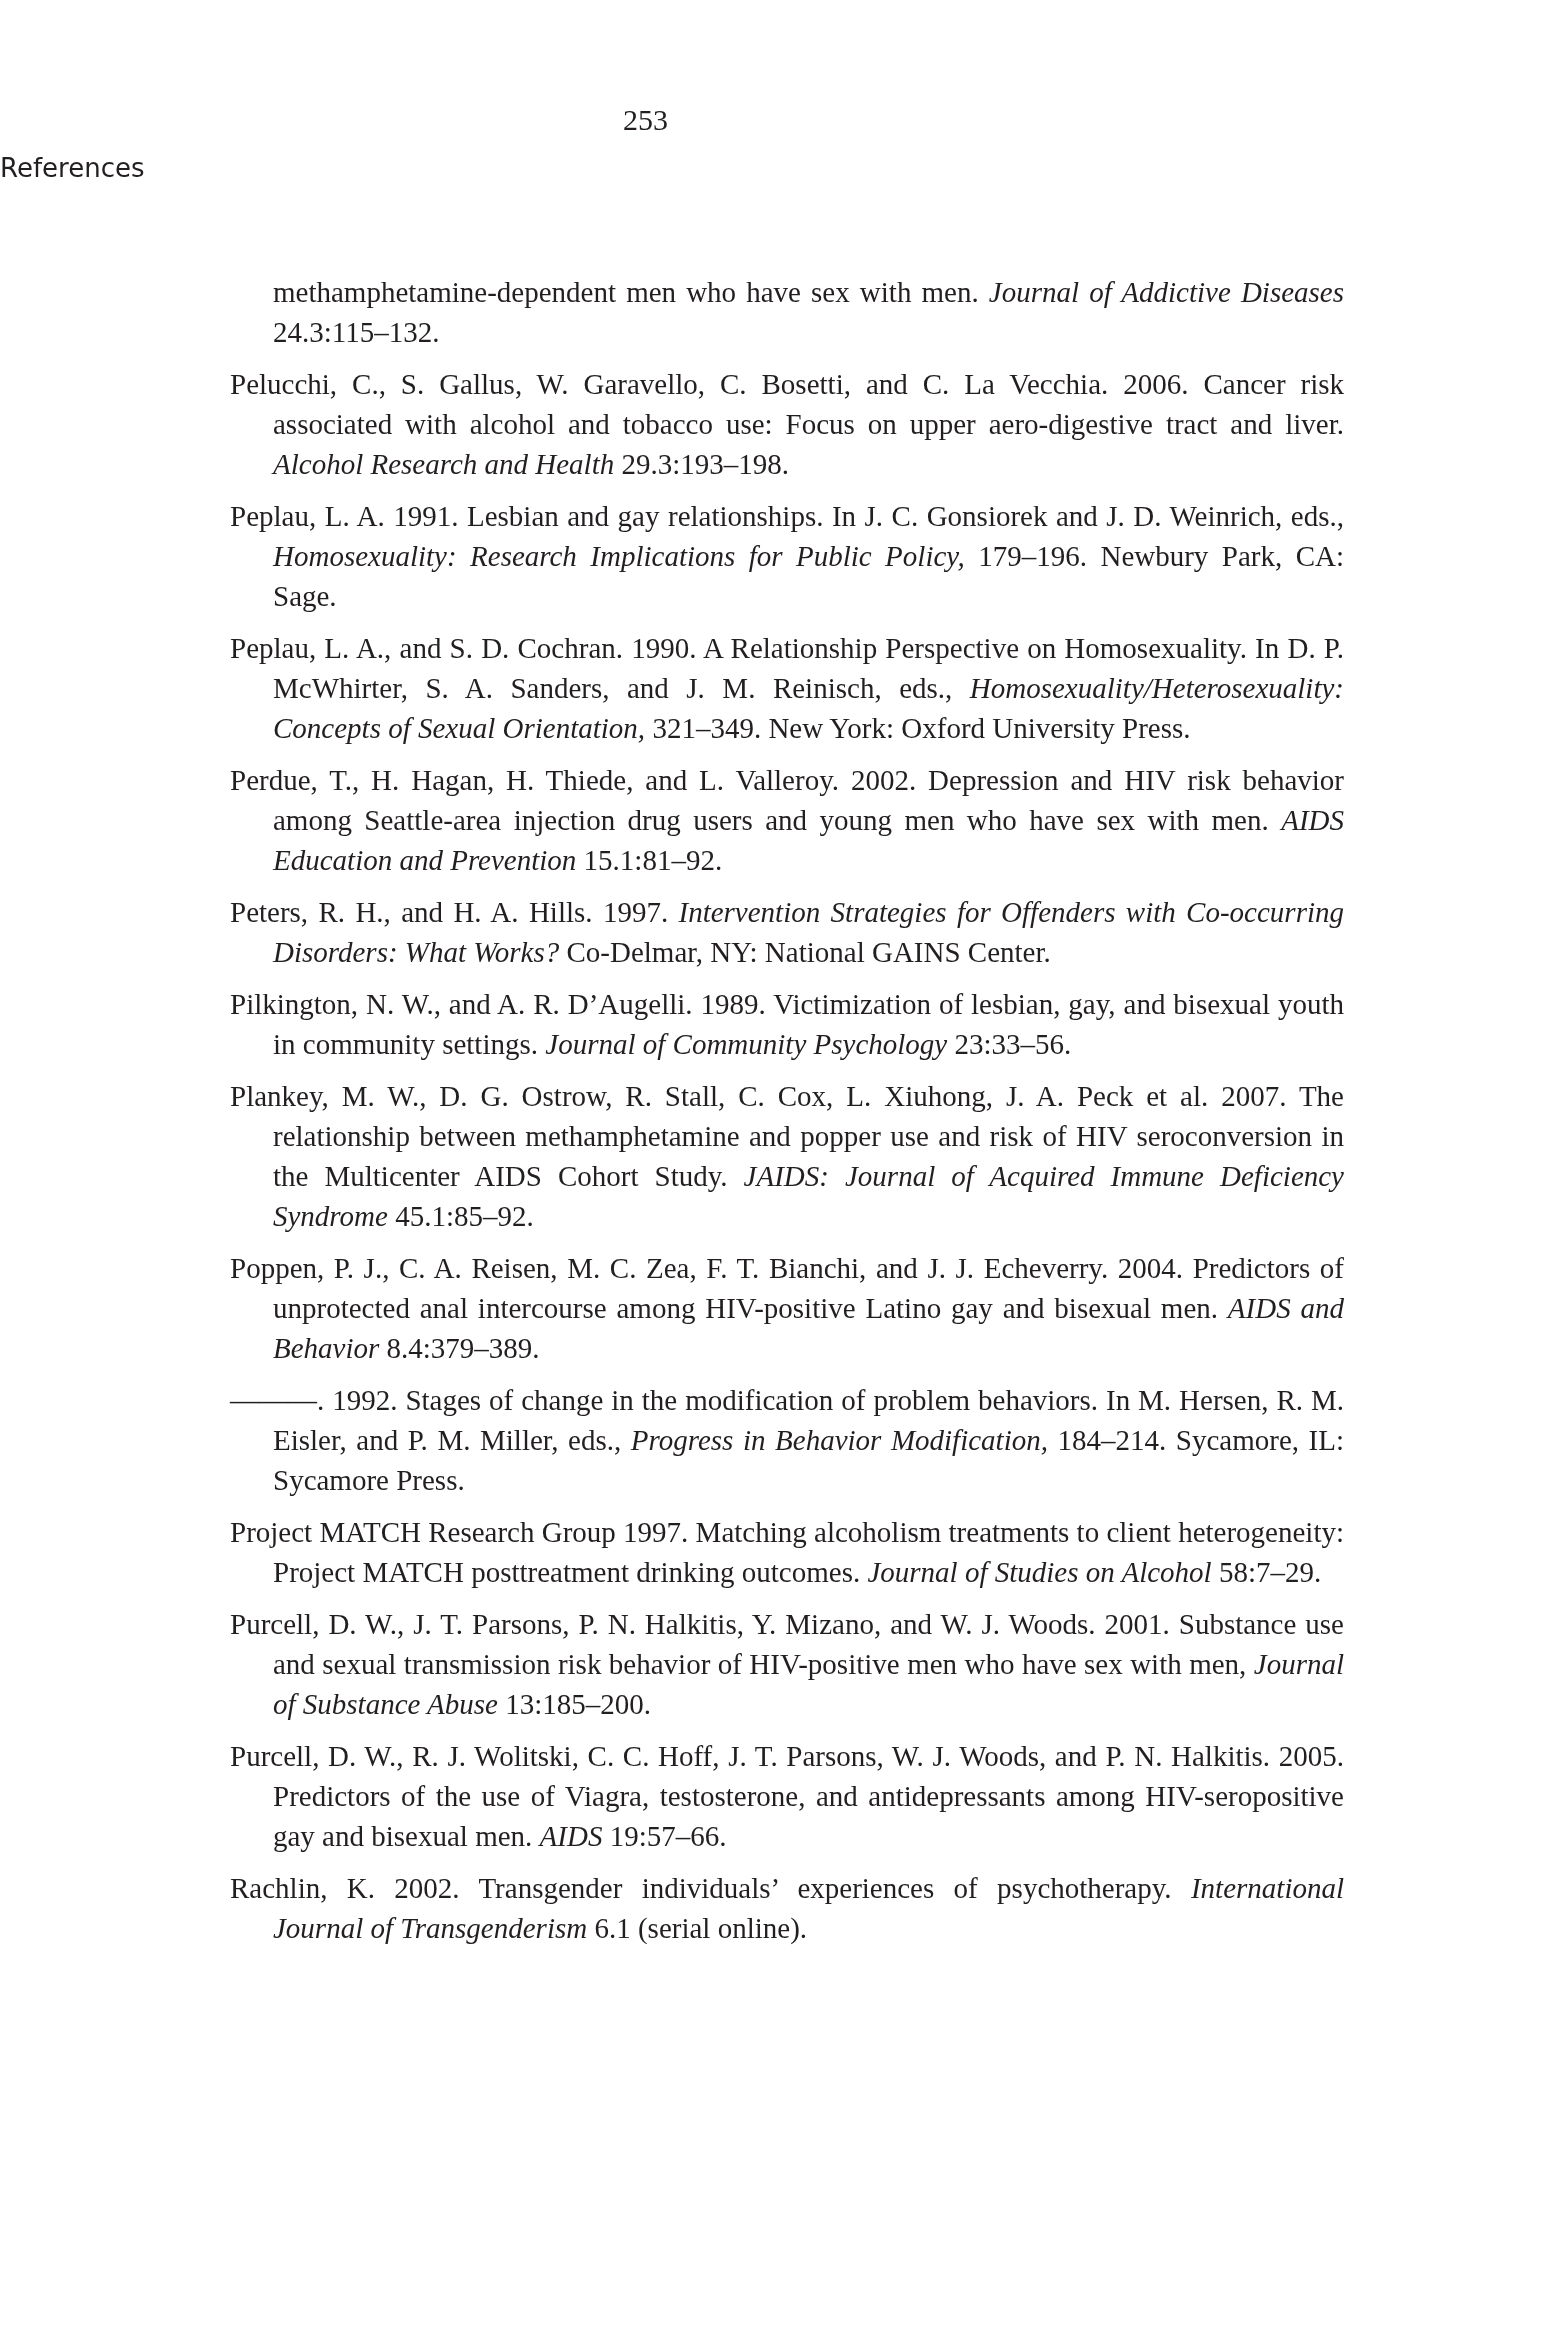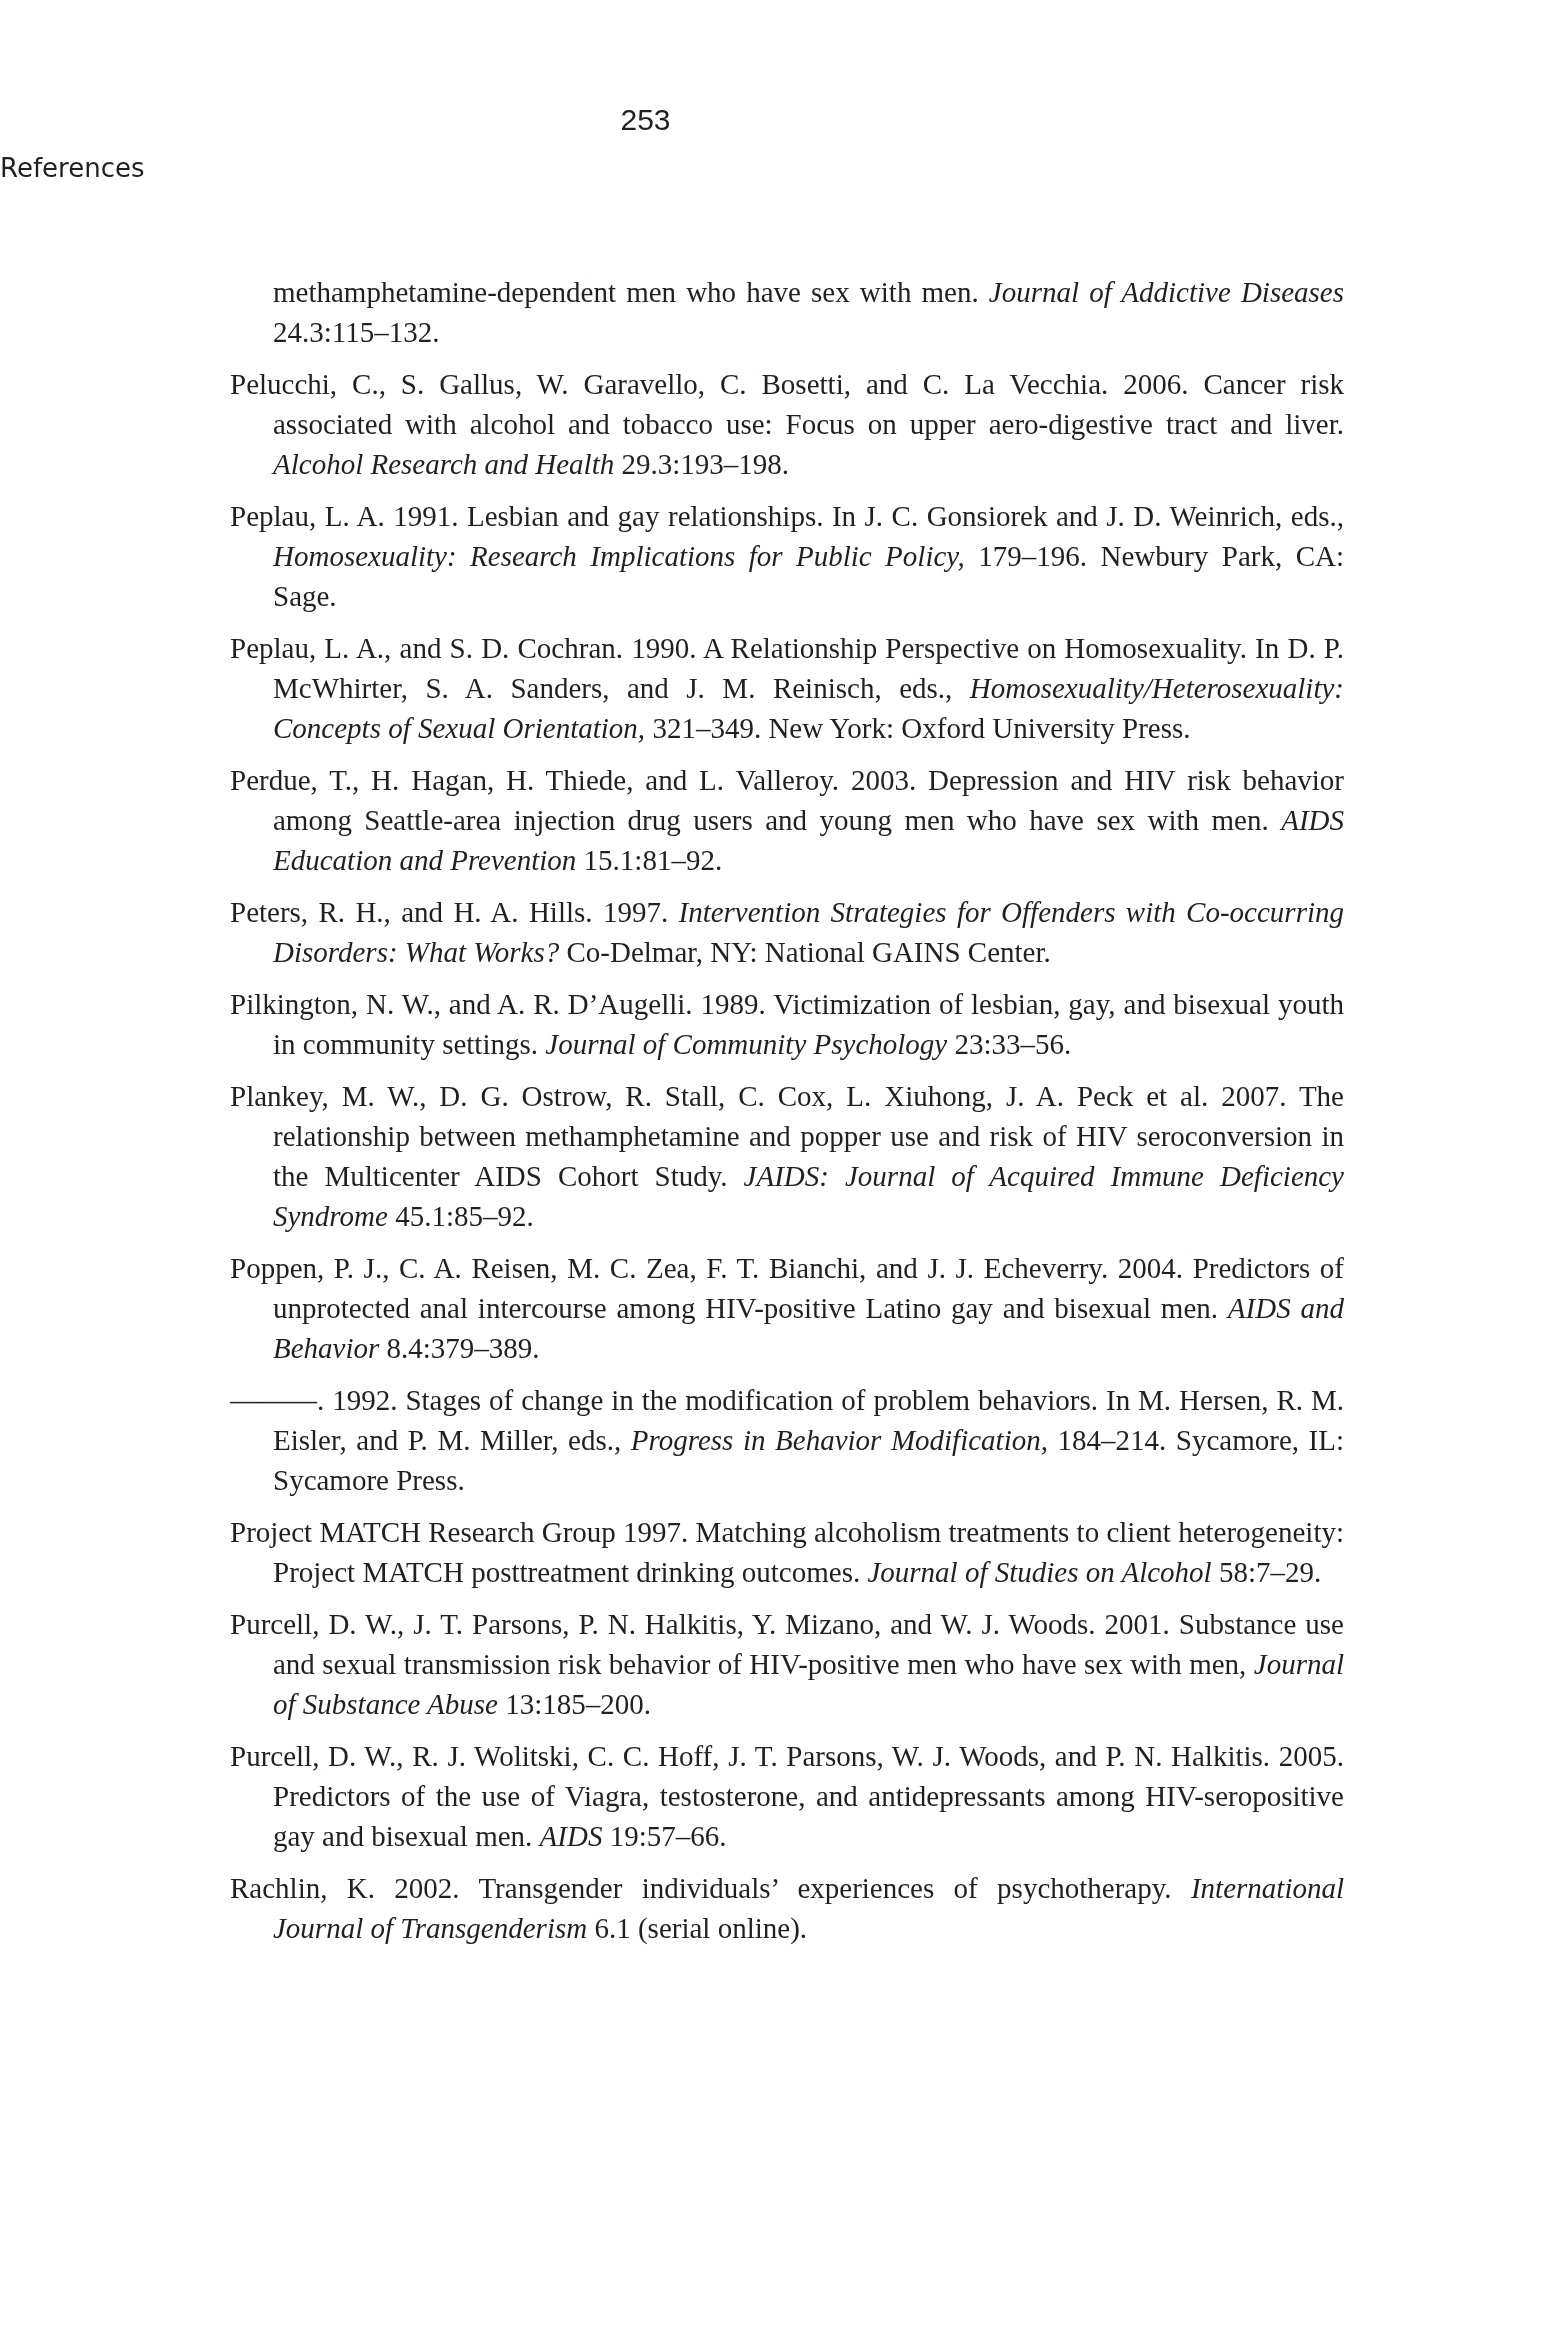--- a/index.html
+++ b/index.html
@@ -1,19 +1,19 @@
 <!DOCTYPE html>
 <html><head>
 <meta charset="utf-8">
 <style>
   html, body { margin: 0; padding: 0; background: #ffffff; }
   body { width: 1561px; height: 2341px; position: relative; overflow: hidden; }
   .page-number {
     position: absolute; top: 103px; left: 0; width: 1291px; text-align: center;
-    font-family: Liberation Sans, sans-serif; font-size: 30px; color: #231f20;
+    font-family: Liberation Serif, serif; font-size: 30px; color: #231f20;
   }
   .running-head {
     position: absolute; top: 153px; left: 0; width: 1561px; text-align: left;
     font-family: "DejaVu Sans", "Liberation Sans", sans-serif; font-size: 26px; color: #231f20;
   }
   .refs {
     position: absolute; top: 260px; left: 218px; width: 1138px;
     font-family: "Liberation Serif", "DejaVu Serif", serif; font-size: 29px;
     line-height: 40px; color: #231f20; text-align: justify;
   }
@@ -25,21 +25,21 @@
 <body>
 
 <div class="page-number">253</div>
 <div class="running-head">References</div>
 
 <div class="refs" id="refs">
     <p class="entry continued"><span class="seg">methamphetamine-dependent men who have sex with men. </span><span class="seg-i">Journal of Addictive Diseases</span><span class="seg"> 24.3:115–132.</span></p>
     <p class="entry"><span class="seg">Pelucchi, C., S. Gallus, W. Garavello, C. Bosetti, and C. La Vecchia. 2006. Cancer risk associated with alcohol and tobacco use: Focus on upper aero-digestive tract and liver. </span><span class="seg-i">Alcohol Research and Health</span><span class="seg"> 29.3:193–198.</span></p>
     <p class="entry"><span class="seg">Peplau, L. A. 1991. Lesbian and gay relationships. In J. C. Gonsiorek and J. D. Weinrich, eds., </span><span class="seg-i">Homosexuality: Research Implications for Public Policy,</span><span class="seg"> 179–196. Newbury Park, CA: Sage.</span></p>
     <p class="entry"><span class="seg">Peplau, L. A., and S. D. Cochran. 1990. A Relationship Perspective on Homosexuality. In D. P. McWhirter, S. A. Sanders, and J. M. Reinisch, eds., </span><span class="seg-i">Homosexuality/Heterosexuality: Concepts of Sexual Orientation,</span><span class="seg"> 321–349. New York: Oxford University Press.</span></p>
-    <p class="entry"><span class="seg">Perdue, T., H. Hagan, H. Thiede, and L. Valleroy. 2003. Depression and HIV risk behavior among Seattle-area injection drug users and young men who have sex with men. </span><span class="seg-i">AIDS Education and Prevention</span><span class="seg"> 15.1:81–92.</span></p>
+    <p class="entry"><span class="seg">Perdue, T., H. Hagan, H. Thiede, and L. Valleroy. 2002. Depression and HIV risk behavior among Seattle-area injection drug users and young men who have sex with men. </span><span class="seg-i">AIDS Education and Prevention</span><span class="seg"> 15.1:81–92.</span></p>
     <p class="entry"><span class="seg">Peters, R. H., and H. A. Hills. 1997. </span><span class="seg-i">Intervention Strategies for Offenders with Co-occurring Disorders: What Works?</span><span class="seg"> Co-Delmar, NY: National GAINS Center.</span></p>
     <p class="entry"><span class="seg">Pilkington, N. W., and A. R. D’Augelli. 1989. Victimization of lesbian, gay, and bisexual youth in community settings. </span><span class="seg-i">Journal of Community Psychology</span><span class="seg"> 23:33–56.</span></p>
     <p class="entry"><span class="seg">Plankey, M. W., D. G. Ostrow, R. Stall, C. Cox, L. Xiuhong, J. A. Peck et al. 2007. The relationship between methamphetamine and popper use and risk of HIV seroconversion in the Multicenter AIDS Cohort Study. </span><span class="seg-i">JAIDS: Journal of Acquired Immune Deficiency Syndrome</span><span class="seg"> 45.1:85–92.</span></p>
     <p class="entry"><span class="seg">Poppen, P. J., C. A. Reisen, M. C. Zea, F. T. Bianchi, and J. J. Echeverry. 2004. Predictors of unprotected anal intercourse among HIV-positive Latino gay and bisexual men. </span><span class="seg-i">AIDS and Behavior</span><span class="seg"> 8.4:379–389.</span></p>
     <p class="entry"><span class="seg">———. 1992. Stages of change in the modification of problem behaviors. In M. Hersen, R. M. Eisler, and P. M. Miller, eds., </span><span class="seg-i">Progress in Behavior Modification,</span><span class="seg"> 184–214. Sycamore, IL: Sycamore Press.</span></p>
     <p class="entry"><span class="seg">Project MATCH Research Group 1997. Matching alcoholism treatments to client heterogeneity: Project MATCH posttreatment drinking outcomes. </span><span class="seg-i">Journal of Studies on Alcohol</span><span class="seg"> 58:7–29.</span></p>
     <p class="entry"><span class="seg">Purcell, D. W., J. T. Parsons, P. N. Halkitis, Y. Mizano, and W. J. Woods. 2001. Substance use and sexual transmission risk behavior of HIV-positive men who have sex with men, </span><span class="seg-i">Journal of Substance Abuse</span><span class="seg"> 13:185–200.</span></p>
     <p class="entry"><span class="seg">Purcell, D. W., R. J. Wolitski, C. C. Hoff, J. T. Parsons, W. J. Woods, and P. N. Halkitis. 2005. Predictors of the use of Viagra, testosterone, and antidepressants among HIV-seropositive gay and bisexual men. </span><span class="seg-i">AIDS</span><span class="seg"> 19:57–66.</span></p>
     <p class="entry"><span class="seg">Rachlin, K. 2002. Transgender individuals’ experiences of psychotherapy. </span><span class="seg-i">International Journal of Transgenderism</span><span class="seg"> 6.1 (serial online).</span></p>
   </div>

